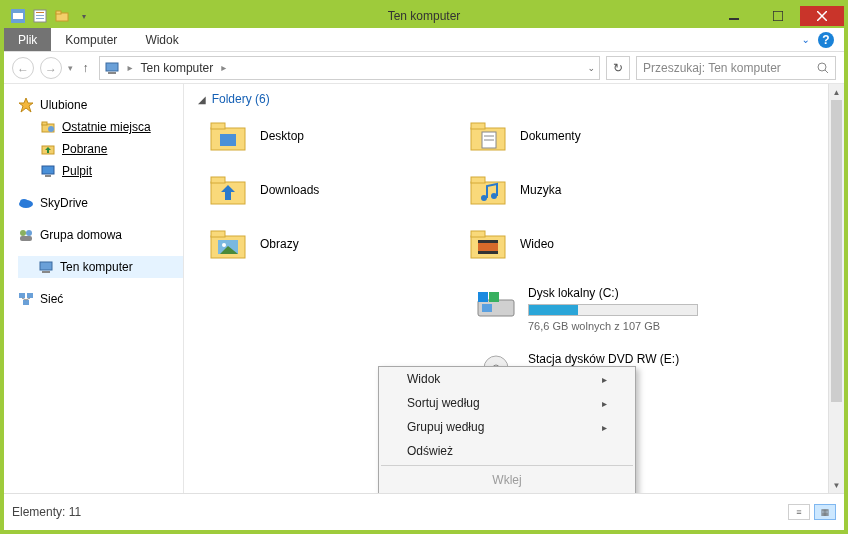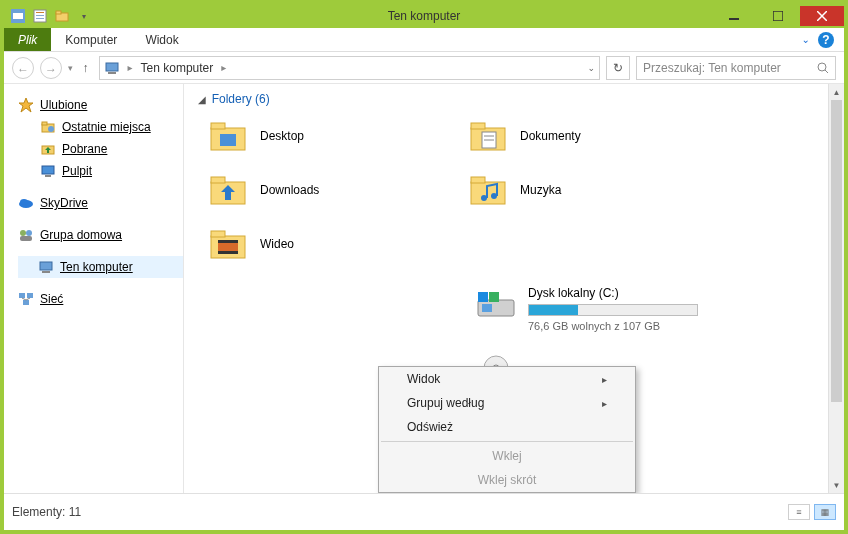--- a/index.html
+++ b/index.html
@@ -9,41 +9,41 @@
   .titlebar { height: 24px; background: #9ecb3b; display: flex; align-items: center; position: relative; }
   .titlebar .qat { display: flex; gap: 6px; padding-left: 6px; }
   .titlebar .title { position: absolute; left: 50%; transform: translateX(-50%); color: #333; font-size: 12px; }
   .titlebar .winbtns { margin-left: auto; display: flex; }
   .winbtn { height: 20px; width: 44px; display: flex; align-items: center; justify-content: center; color: #333; }
   .winbtn.close { background: #c9342a; color: #fff; }
   .qat-ico { width: 16px; height: 16px; display:flex; align-items:center; justify-content:center; }
   
   .ribbon { height: 24px; background: #fff; border-bottom: 1px solid #dedede; display: flex; align-items: stretch; }
   .ribbon .tab { padding: 0 14px; display: flex; align-items: center; color: #333; }
-  .ribbon .tab.file { background: #4d7c0f; color: #fff; font-style: italic; }
+  .ribbon .tab.file { background: #737373; color: #fff; }
   .ribbon .spacer { flex: 1; }
   .ribbon .help { display:flex; align-items:center; gap:8px; padding-right:10px; color:#1a6fd8; }
   .chev { font-size: 10px; }
   
   .addrrow { height: 32px; display: flex; align-items: center; padding: 4px 8px; gap: 6px; border-bottom: 1px solid #e6e6e6; }
   .navbtn { width: 22px; height: 22px; border: 1px solid #d0d0d0; border-radius: 50%; display:flex; align-items:center; justify-content:center; color:#999; }
   .uparrow { color:#555; padding:0 4px; }
   .addrbox { flex: 1; height: 24px; border: 1px solid #cfcfcf; display: flex; align-items: center; padding: 0 4px; gap:6px; }
   .addrbox .addr-ico { width:16px; height:16px; display:flex; }
   .addrbox .crumb { color:#333; }
   .addrbox .sep { color:#888; font-size:10px; padding:0 2px; }
   .addrbox .tail { margin-left:auto; display:flex; gap:8px; color:#666; }
   .refresh { width:24px; height:24px; border:1px solid #cfcfcf; display:flex; align-items:center; justify-content:center; color:#555;}
   .search { width:200px; height:24px; border:1px solid #cfcfcf; display:flex; align-items:center; padding:0 6px; color:#888; position:relative; }
   .search .mag { position:absolute; right:6px; }
   
   .body { flex:1; display:flex; overflow:hidden; }
   .nav { width: 180px; border-right: 1px solid #e6e6e6; padding: 8px 0; overflow:auto; }
   .nav .group { padding: 2px 0 8px 14px; }
-  .nav .hdr { display:flex; align-items:center; gap:6px; padding:3px 0;text-decoration:underline; }
+  .nav .hdr { display:flex; align-items:center; gap:6px; padding:3px 0; }
   .nav .item { display:flex; align-items:center; gap:6px; padding:3px 0 3px 22px;text-decoration:underline; }
   .nav .active { background:#e5f3ff; padding-left:14px; }
   .nav .active::before { content:""; width:0; }
   .ico { width:16px; height:16px; display:flex; align-items:center; justify-content:center; }
   .main { flex:1; position:relative; overflow:hidden; }
   .scrollbar { position:absolute; right:0; top:0; width:16px; height:100%; background:#f0f0f0; border-left:1px solid #e0e0e0; }
   .scrollbar .arrow { height:16px; display:flex; align-items:center; justify-content:center; font-size:8px; color:#666; }
   .scrollbar .track { height: calc(100% - 32px); position:relative; }
   .scrollbar .thumb { position:absolute; left:2px; right:2px; top:0; height:80%; background:#cdcdcd; }
   .content { padding: 6px 20px 6px 14px; }
@@ -304,20 +304,32 @@
                   <path d="M19 28 L19 16 L29 14 L29 26" fill="none" stroke="#2a7acb" stroke-width="2"></path>
                 </svg>
               </span>
             <span>Muzyka</span>
           </div>
           <div class="folder">
             <span class="ficon">
                 <svg width="40" height="40">
                   <rect x="3" y="12" width="34" height="22" fill="#f9d97a" stroke="#d4a936"></rect>
                   <rect x="3" y="7" width="14" height="6" fill="#f9d97a" stroke="#d4a936"></rect>
+                  <rect x="10" y="16" width="20" height="14" fill="#7ab8e0"></rect>
+                  <circle cx="16" cy="21" r="2" fill="#fff"></circle>
+                  <polygon points="12,30 20,22 30,30" fill="#4a8a3a"></polygon>
+                </svg>
+              </span>
+            <span>Obrazy</span>
+          </div>
+          <div class="folder">
+            <span class="ficon">
+                <svg width="40" height="40">
+                  <rect x="3" y="12" width="34" height="22" fill="#f9d97a" stroke="#d4a936"></rect>
+                  <rect x="3" y="7" width="14" height="6" fill="#f9d97a" stroke="#d4a936"></rect>
                   <rect x="10" y="16" width="20" height="14" fill="#d86a2a"></rect>
                   <rect x="10" y="16" width="20" height="3" fill="#333"></rect>
                   <rect x="10" y="27" width="20" height="3" fill="#333"></rect>
                 </svg>
               </span>
             <span>Wideo</span>
           </div>
         </div>
 
         <div class="drives">
@@ -341,35 +353,41 @@
           <div class="drive">
             <span class="ficon">
                 <svg width="40" height="40">
                   <rect x="2" y="16" width="36" height="14" rx="2" fill="#d0d0d0" stroke="#888"></rect>
                   <circle cx="20" cy="16" r="12" fill="#eee" stroke="#aaa"></circle>
                   <circle cx="20" cy="16" r="3" fill="#fff" stroke="#888"></circle>
                   <rect x="6" y="26" width="12" height="6" fill="#555"></rect>
                   <text x="8" y="31" font-size="5" fill="#fff">DVD</text>
                 </svg>
               </span>
+            <div class="dcap">
+              <span>Stacja dysków DVD RW (E:)</span>
+            </div>
           </div>
         </div>
       </div>
 
       <div class="scrollbar">
         <div class="arrow">▲</div>
         <div class="track">
             <div class="thumb"></div>
           </div>
         <div class="arrow">▼</div>
       </div>
 
       <div class="ctx">
         <div class="mi sub">
             <span>Widok</span>
+          </div>
+        <div class="mi sub">
+            <span>Sortuj według</span>
           </div>
         <div class="mi sub">
             <span>Grupuj według</span>
           </div>
         <div class="mi">
             <span>Odśwież</span>
           </div>
         <hr>
         <div class="mi disabled">
             <span>Wklej</span>

